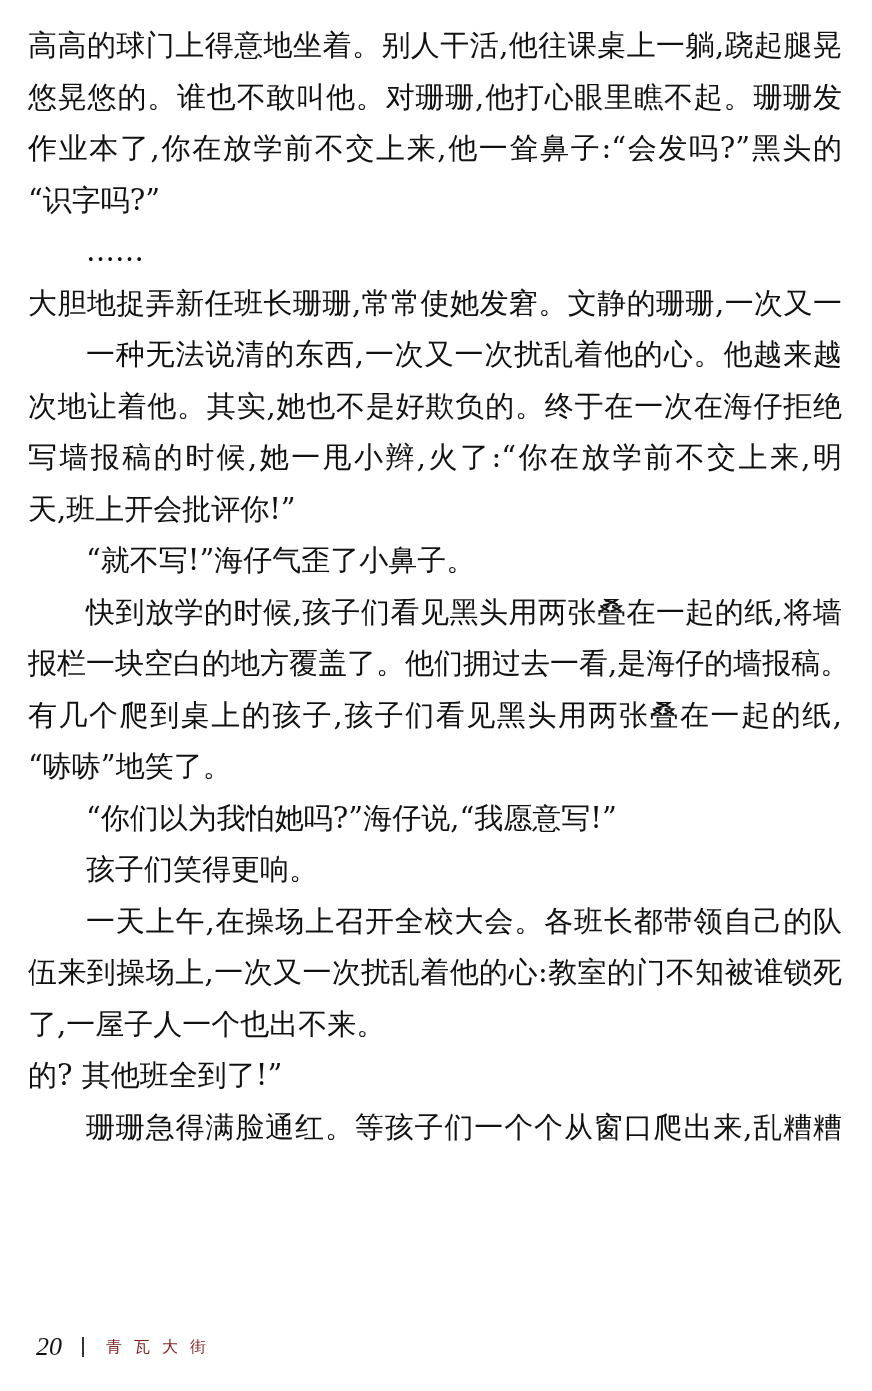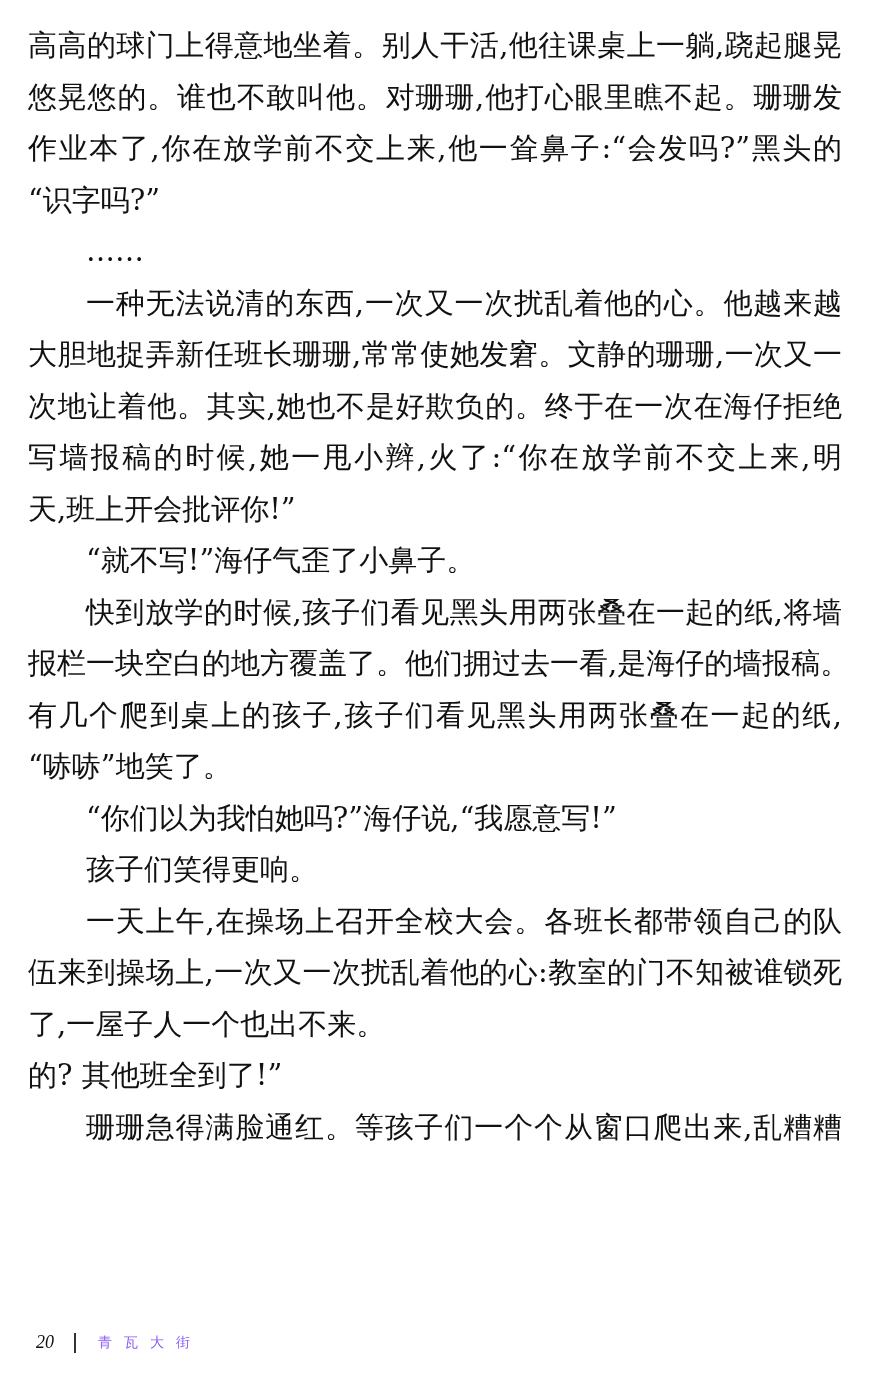--- a/index.html
+++ b/index.html
@@ -4,35 +4,35 @@
 <style>
   html, body { margin: 0; padding: 0; background: #ffffff; }
   body { width: 872px; height: 1391px; position: relative; overflow: hidden;
          font-family: "DejaVu Serif", "Liberation Serif", serif; color: #111; }
   .page { position: absolute; left: 28px; top: 20px; width: 814px; }
   .line { height: 51.5px; line-height: 51.5px; font-size: 29px; white-space: nowrap;
           text-align: justify; text-align-last: justify; letter-spacing: 0px; }
   .line.last { text-align-last: left; }
   .line.indent { padding-left: 58px; }
   .footer { position: absolute; left: 36px; top: 1332px; display: flex; align-items: center; }
-  .pnum { font-family: "Liberation Serif", serif; font-style: italic; font-size: 18px; color: #111; }
+  .pnum { font-family: "Liberation Serif", serif; font-style: italic; font-size: 26px; color: #111; }
   .bar { width: 2px; height: 20px; background: #333; margin: 0 22px 0 20px; }
-  .book { font-size: 14px; letter-spacing: 12px; color: #8b5cf6; }
+  .book { font-size: 16px; letter-spacing: 12px; color: #7f1d1d; }
 </style>
 </head>
 <body>
 
 <div class="page">
   <div class="line">高高的球门上得意地坐着。别人干活,他往课桌上一躺,跷起腿晃</div>
   <div class="line">悠晃悠的。谁也不敢叫他。对珊珊,他打心眼里瞧不起。珊珊发</div>
   <div class="line">作业本了,你在放学前不交上来,他一耸鼻子:“会发吗?”黑头的</div>
   <div class="line last">“识字吗?”</div>
   <div class="line last indent">……</div>
+  <div class="line">大胆地捉弄新任班长珊珊,常常使她发窘。文静的珊珊,一次又一</div>
   <div class="line indent">一种无法说清的东西,一次又一次扰乱着他的心。他越来越</div>
-  <div class="line">大胆地捉弄新任班长珊珊,常常使她发窘。文静的珊珊,一次又一</div>
   <div class="line">次地让着他。其实,她也不是好欺负的。终于在一次在海仔拒绝</div>
   <div class="line">写墙报稿的时候,她一甩小辫,火了:“你在放学前不交上来,明</div>
   <div class="line last">天,班上开会批评你!”</div>
   <div class="line last indent">“就不写!”海仔气歪了小鼻子。</div>
   <div class="line indent">快到放学的时候,孩子们看见黑头用两张叠在一起的纸,将墙</div>
   <div class="line">报栏一块空白的地方覆盖了。他们拥过去一看,是海仔的墙报稿。</div>
   <div class="line">有几个爬到桌上的孩子,孩子们看见黑头用两张叠在一起的纸,</div>
   <div class="line last">“哧哧”地笑了。</div>
   <div class="line last indent">“你们以为我怕她吗?”海仔说,“我愿意写!”</div>
   <div class="line last indent">孩子们笑得更响。</div>

